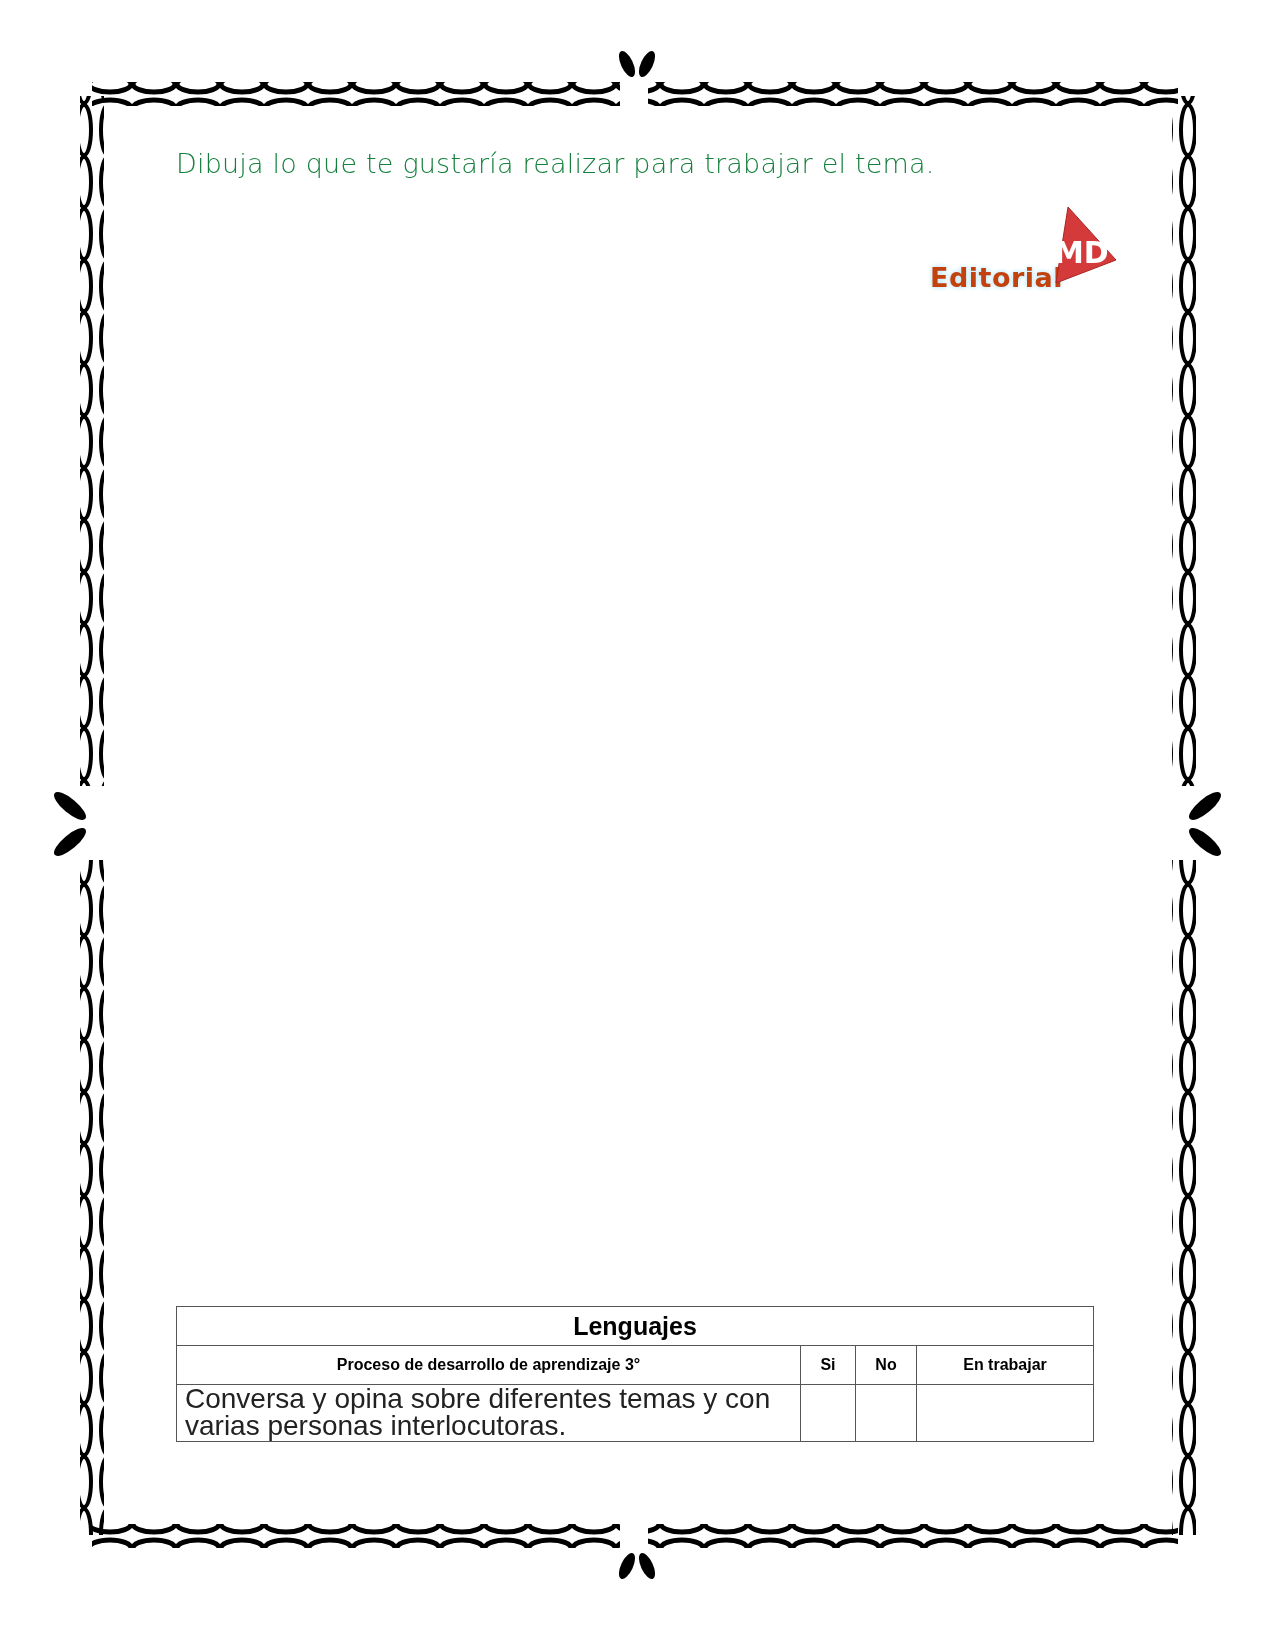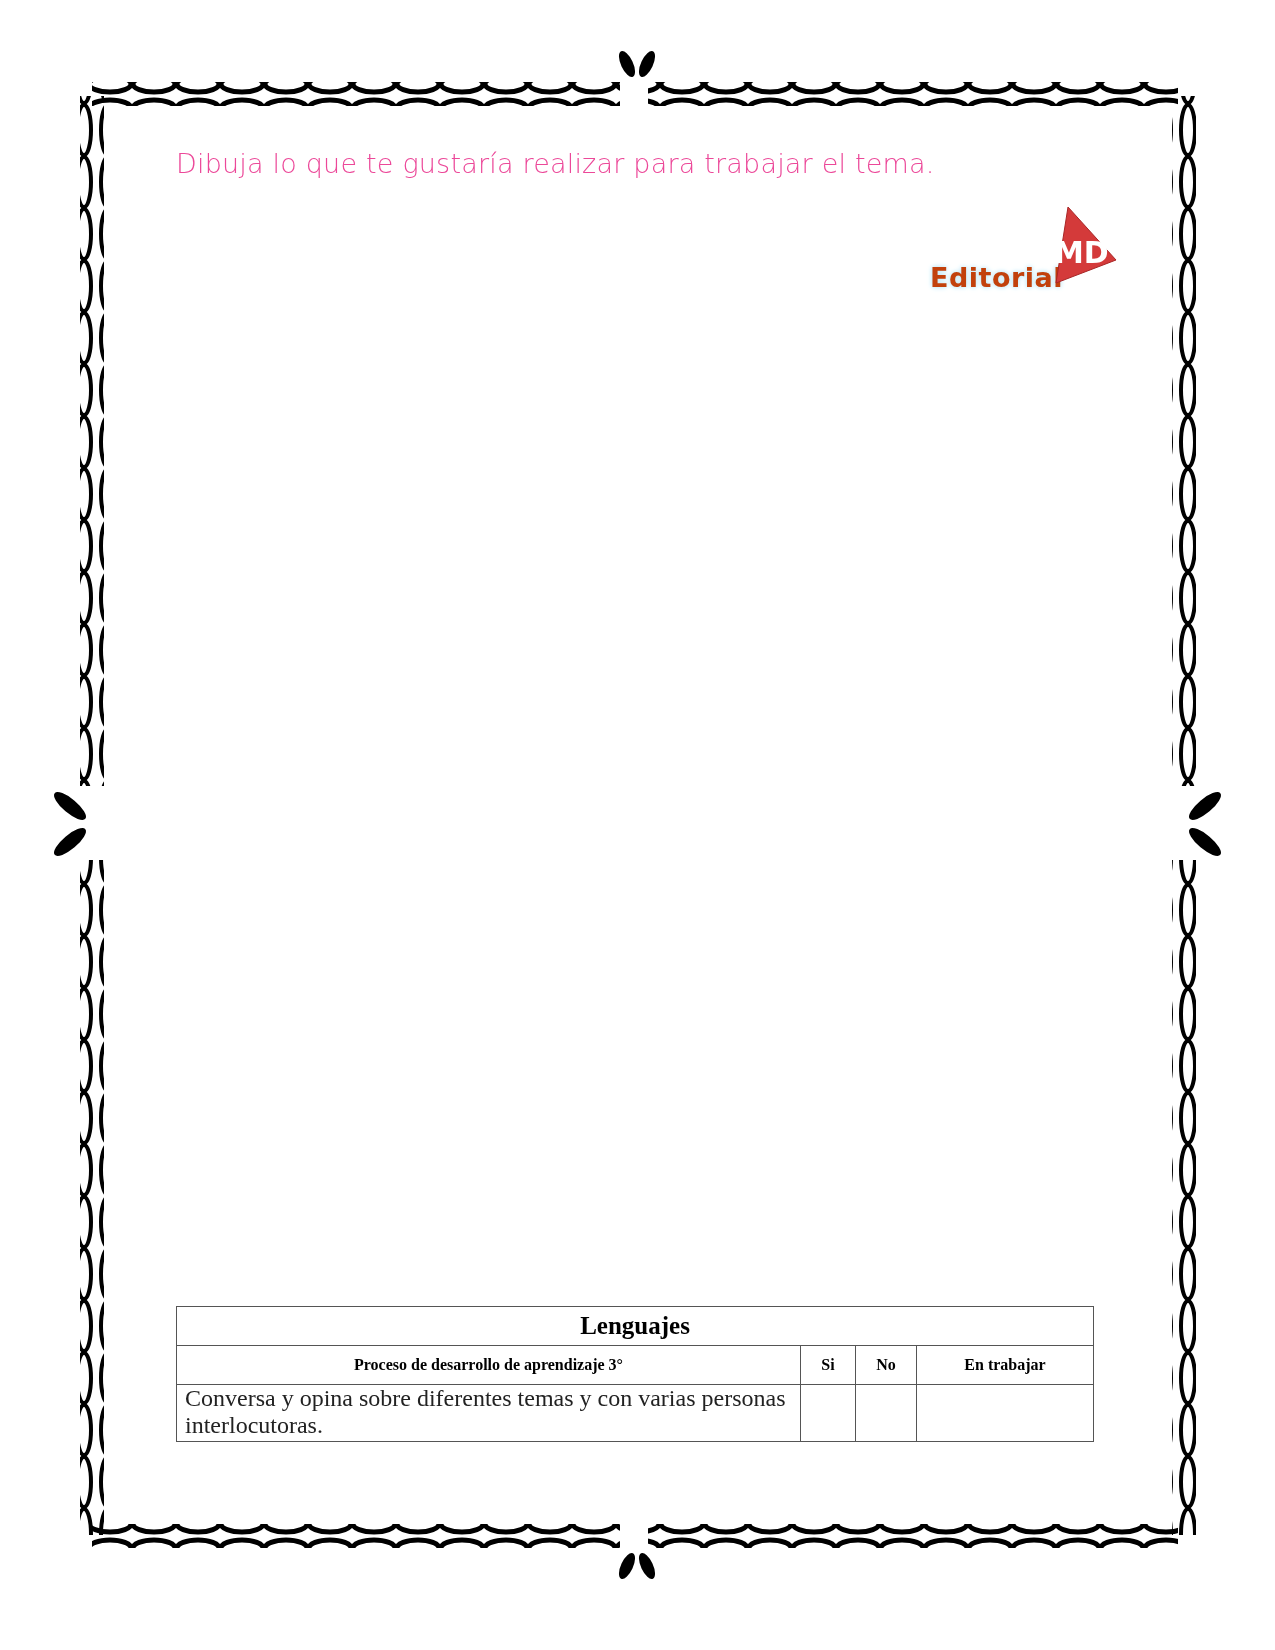--- a/index.html
+++ b/index.html
@@ -1,27 +1,27 @@
 <!DOCTYPE html>
 <html><head>
 <meta charset="utf-8">
 <style>
   html, body { margin: 0; padding: 0; background: #ffffff; }
   body { width: 1275px; height: 1650px; position: relative; overflow: hidden; font-family: "DejaVu Sans", sans-serif; color: #000; }
   .frame { position: absolute; left: 0; top: 0; width: 1275px; height: 1650px; }
-  .title { position: absolute; left: 176px; top: 148px; font-size: 27px; font-weight: 300; letter-spacing: 0.2px; color: #ec4899; white-space: nowrap; text-align: center; }
+  .title { position: absolute; left: 176px; top: 148px; font-size: 27px; font-weight: 300; letter-spacing: 0.2px; color: #15803d; white-space: nowrap; text-align: center; }
   .logo { position: absolute; left: 930px; top: 205px; width: 190px; height: 80px; }
   .logo-text { position: absolute; left: 0; top: 21px; font-size: 27px; font-weight: bold; color: #c2410c; letter-spacing: 0.5px; text-shadow: 0 0 4px #bfe6f5, 0 0 6px #d4f0fa; margin-top: 36px; }
   .logo-tri { position: absolute; left: 118px; top: 0; }
-  .eval { position: absolute; left: 176px; top: 1306px; width: 918px; border-collapse: collapse; font-family: Liberation Serif, serif; }
+  .eval { position: absolute; left: 176px; top: 1306px; width: 918px; border-collapse: collapse; font-family: Liberation Sans, sans-serif; }
   .eval td, .eval th { border: 1.5px solid #555; padding: 0 8px; }
   .eval .area { text-align: center; font-weight: bold; font-size: 25px; height: 38px; }
   .eval .hdr th { font-weight: bold; font-size: 16px; height: 38px; text-align: center; }
   .eval .hdr th.proc { text-align: center; }
-  .eval .row td { font-size: 24px; font-weight: 300; color: #222; height: 56px; line-height: 27px; vertical-align: top; }
+  .eval .row td { font-size: 28px; font-weight: 300; color: #222; height: 56px; line-height: 27px; vertical-align: top; }
   .c-si { width: 38px; } .c-no { width: 44px; } .c-ep { width: 160px; }
 </style>
 </head>
 <body>
 
 <svg class="frame" viewBox="0 0 1275 1650" xmlns="http://www.w3.org/2000/svg">
   <defs>
     <pattern id="hchain" x="0" y="0" width="44" height="24" patternUnits="userSpaceOnUse">
       <ellipse cx="22" cy="12" rx="21" ry="8" fill="none" stroke="#000" stroke-width="5"></ellipse>
     </pattern>

